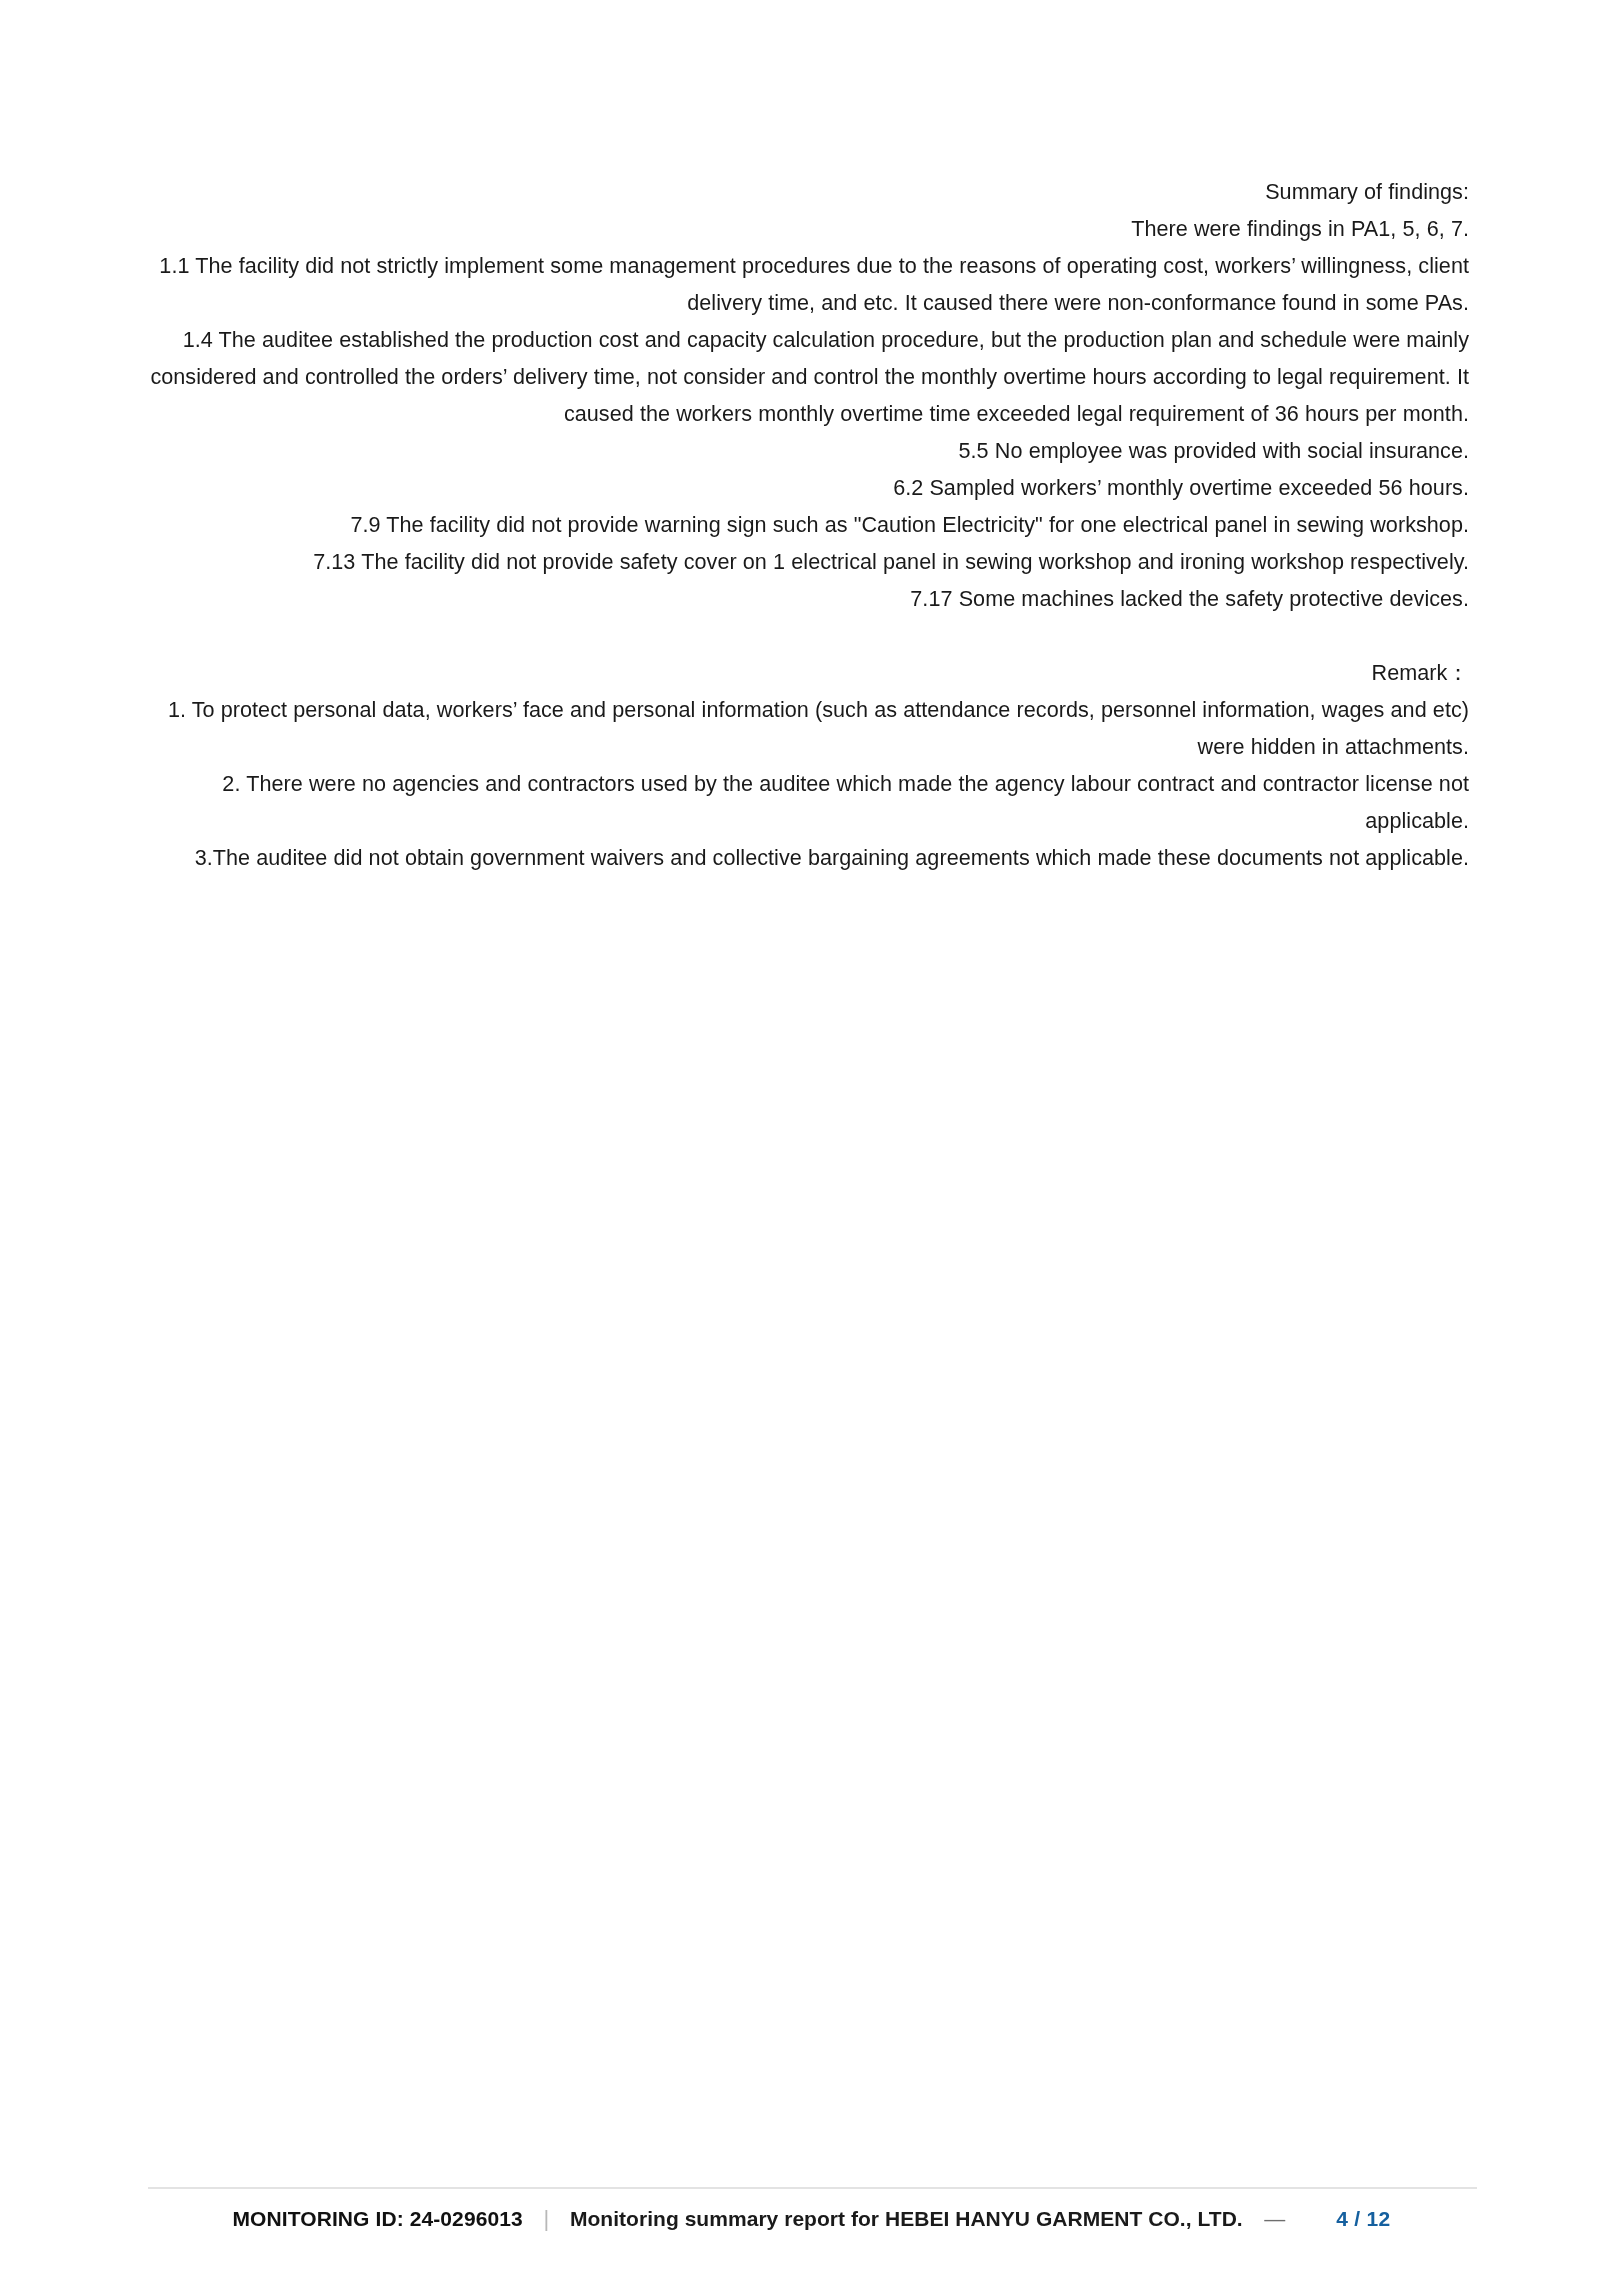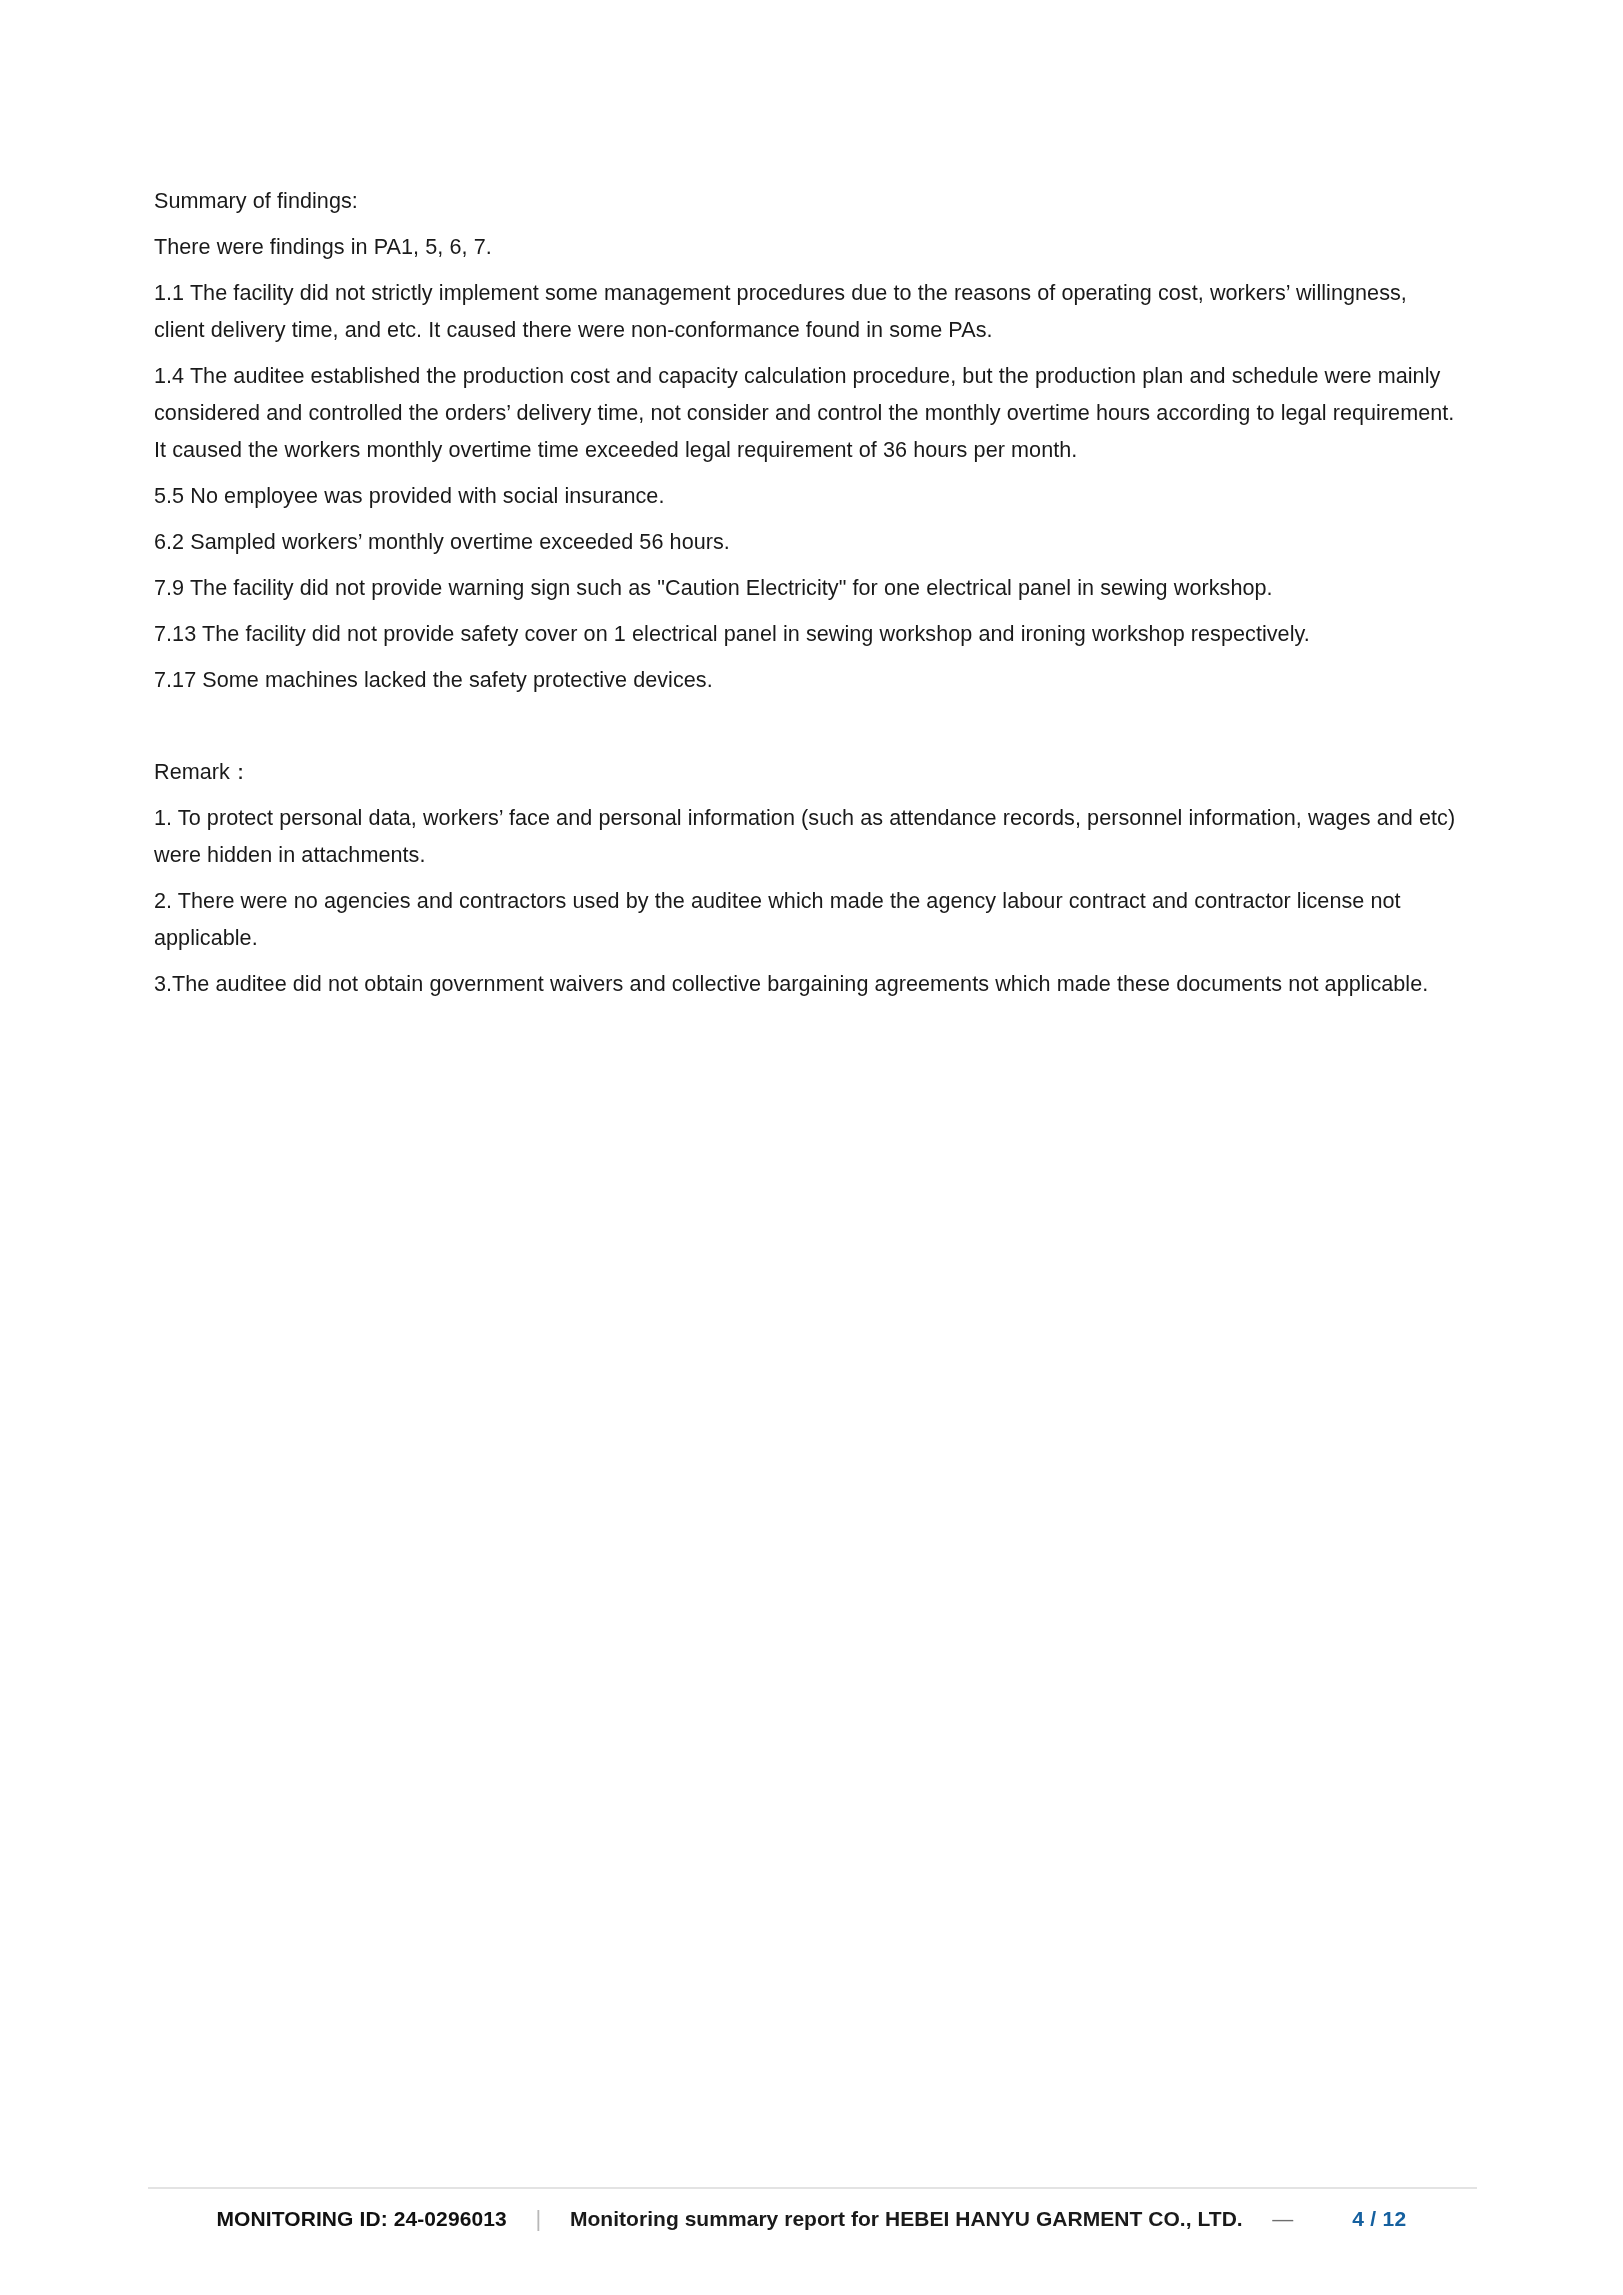--- a/index.html
+++ b/index.html
@@ -24,22 +24,22 @@
   .content {
     position: absolute;
     left: 145px;
     top: 173px;
     width: 1324px;
   }
   .para {
     font-size: 21.6px;
     line-height: 37px;
     color: #1a1a1a;
-    margin: 9px;
-    text-align: left;
+    margin: 0;
+    text-align: right;
     word-spacing: 0.1px;
     letter-spacing: 0.04px;
   }
   .spacer-line {
     height: 37px;
   }
   
   .footer {
     position: absolute;
     left: 0;
@@ -56,21 +56,21 @@
     background: #e3e3e3;
   }
   .footer-row {
     position: absolute;
     left: 0;
     top: 18.6px;
     width: 1623px;
     display: flex;
     align-items: baseline;
     justify-content: center;
-    gap: 16px;
+    gap: 8px;
   }
   .footer-id {
     font-size: 21px;
     font-weight: bold;
     color: #111111;
     letter-spacing: 0.1px;
   }
   .footer-sep {
     display: inline-block;
     color: #b8b8b8;

